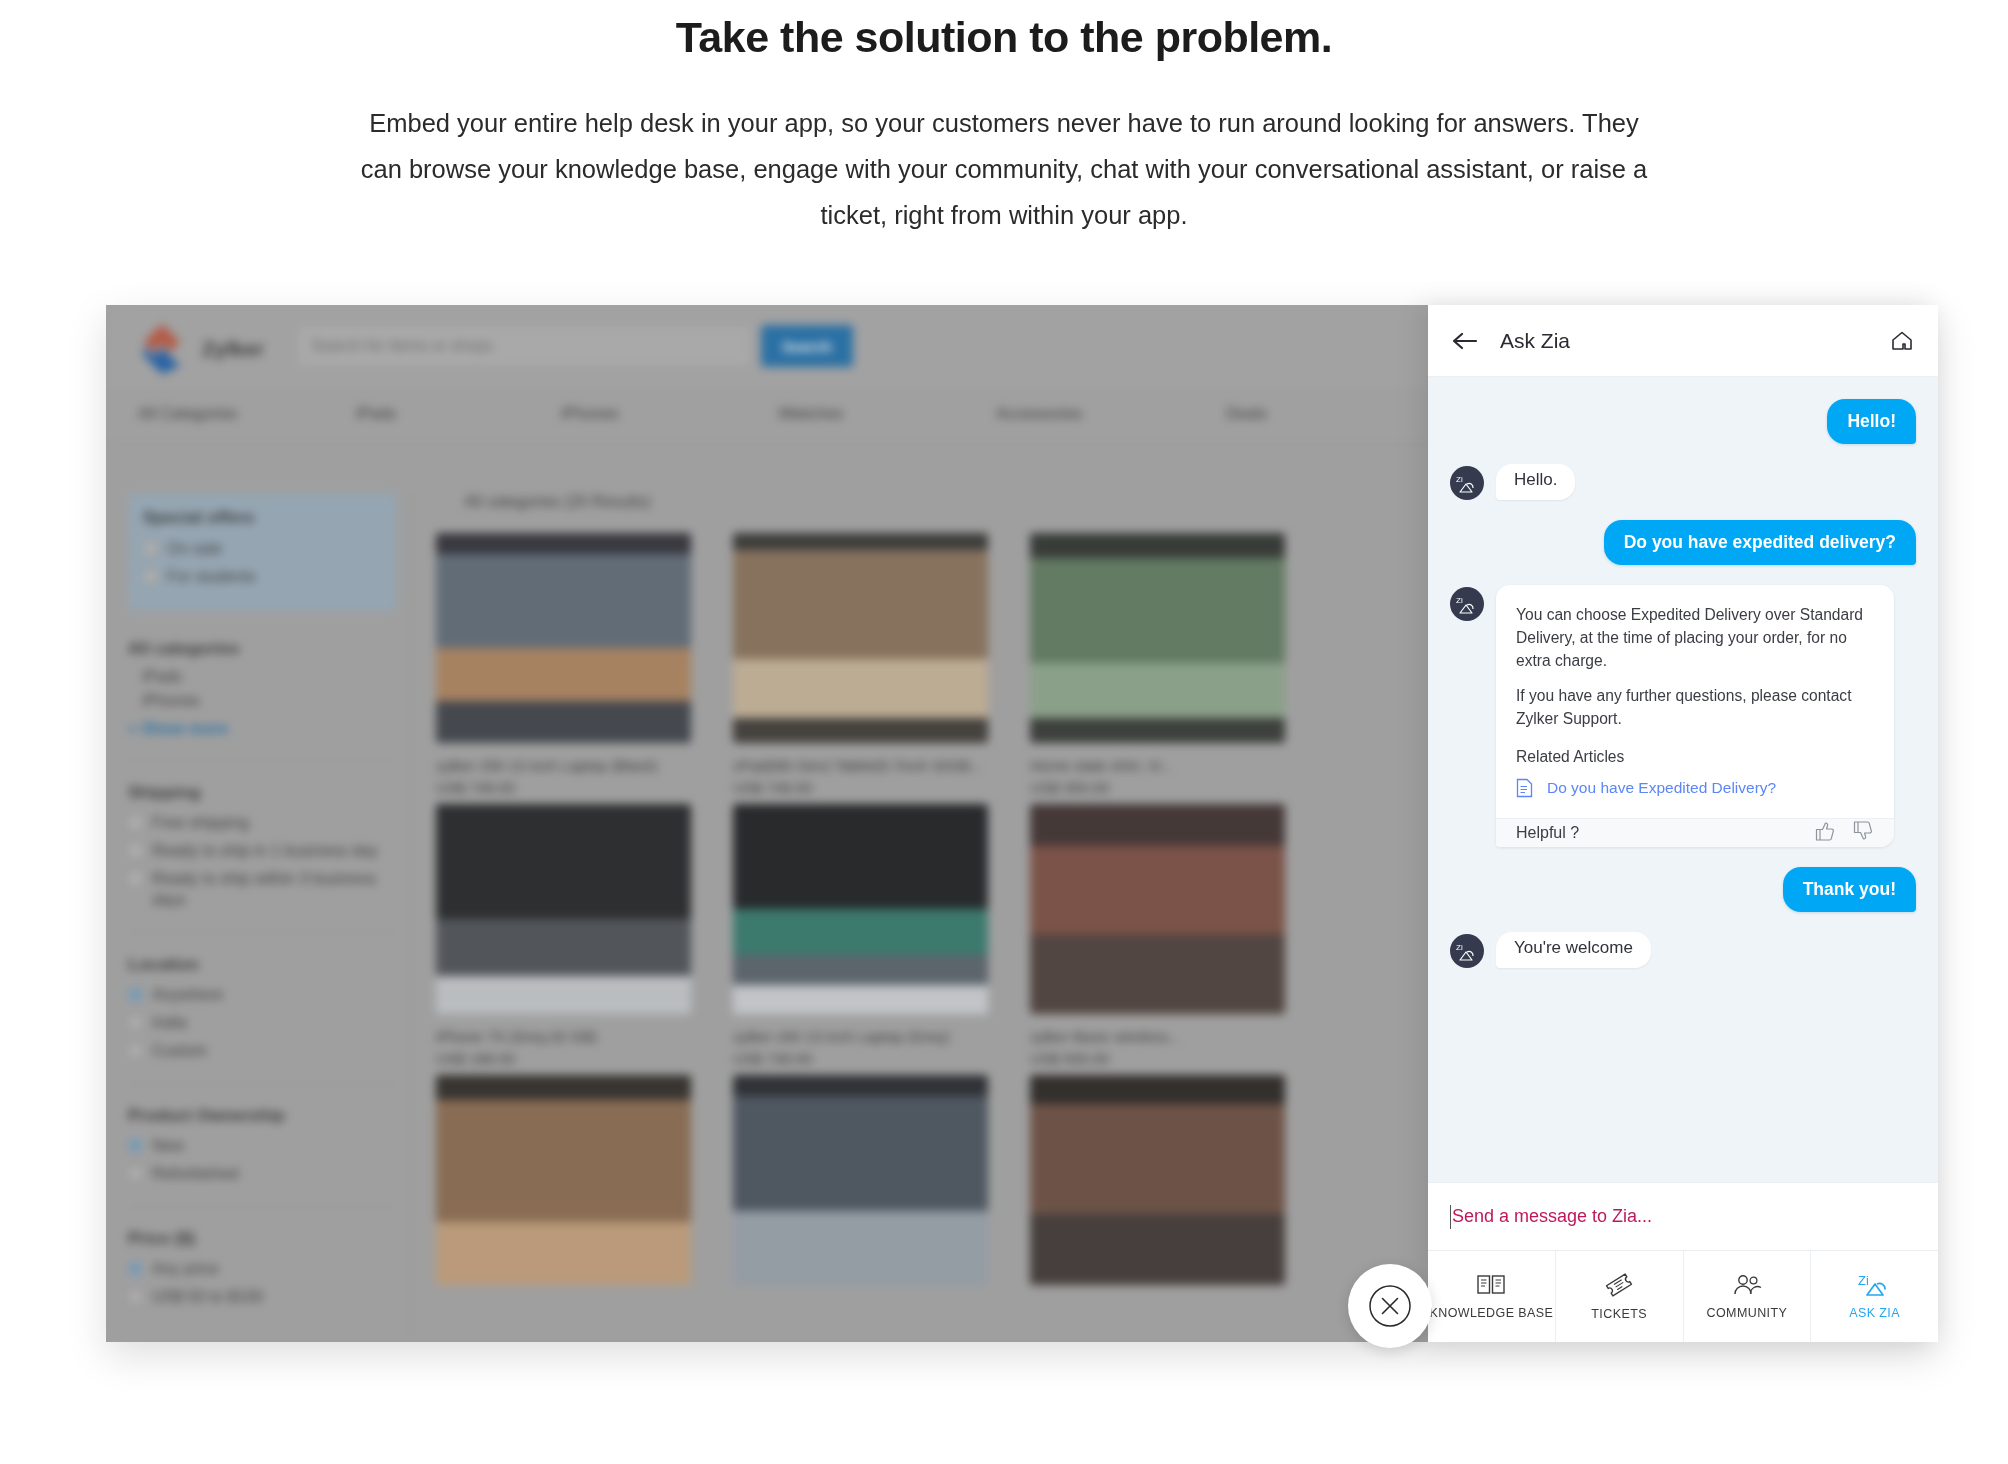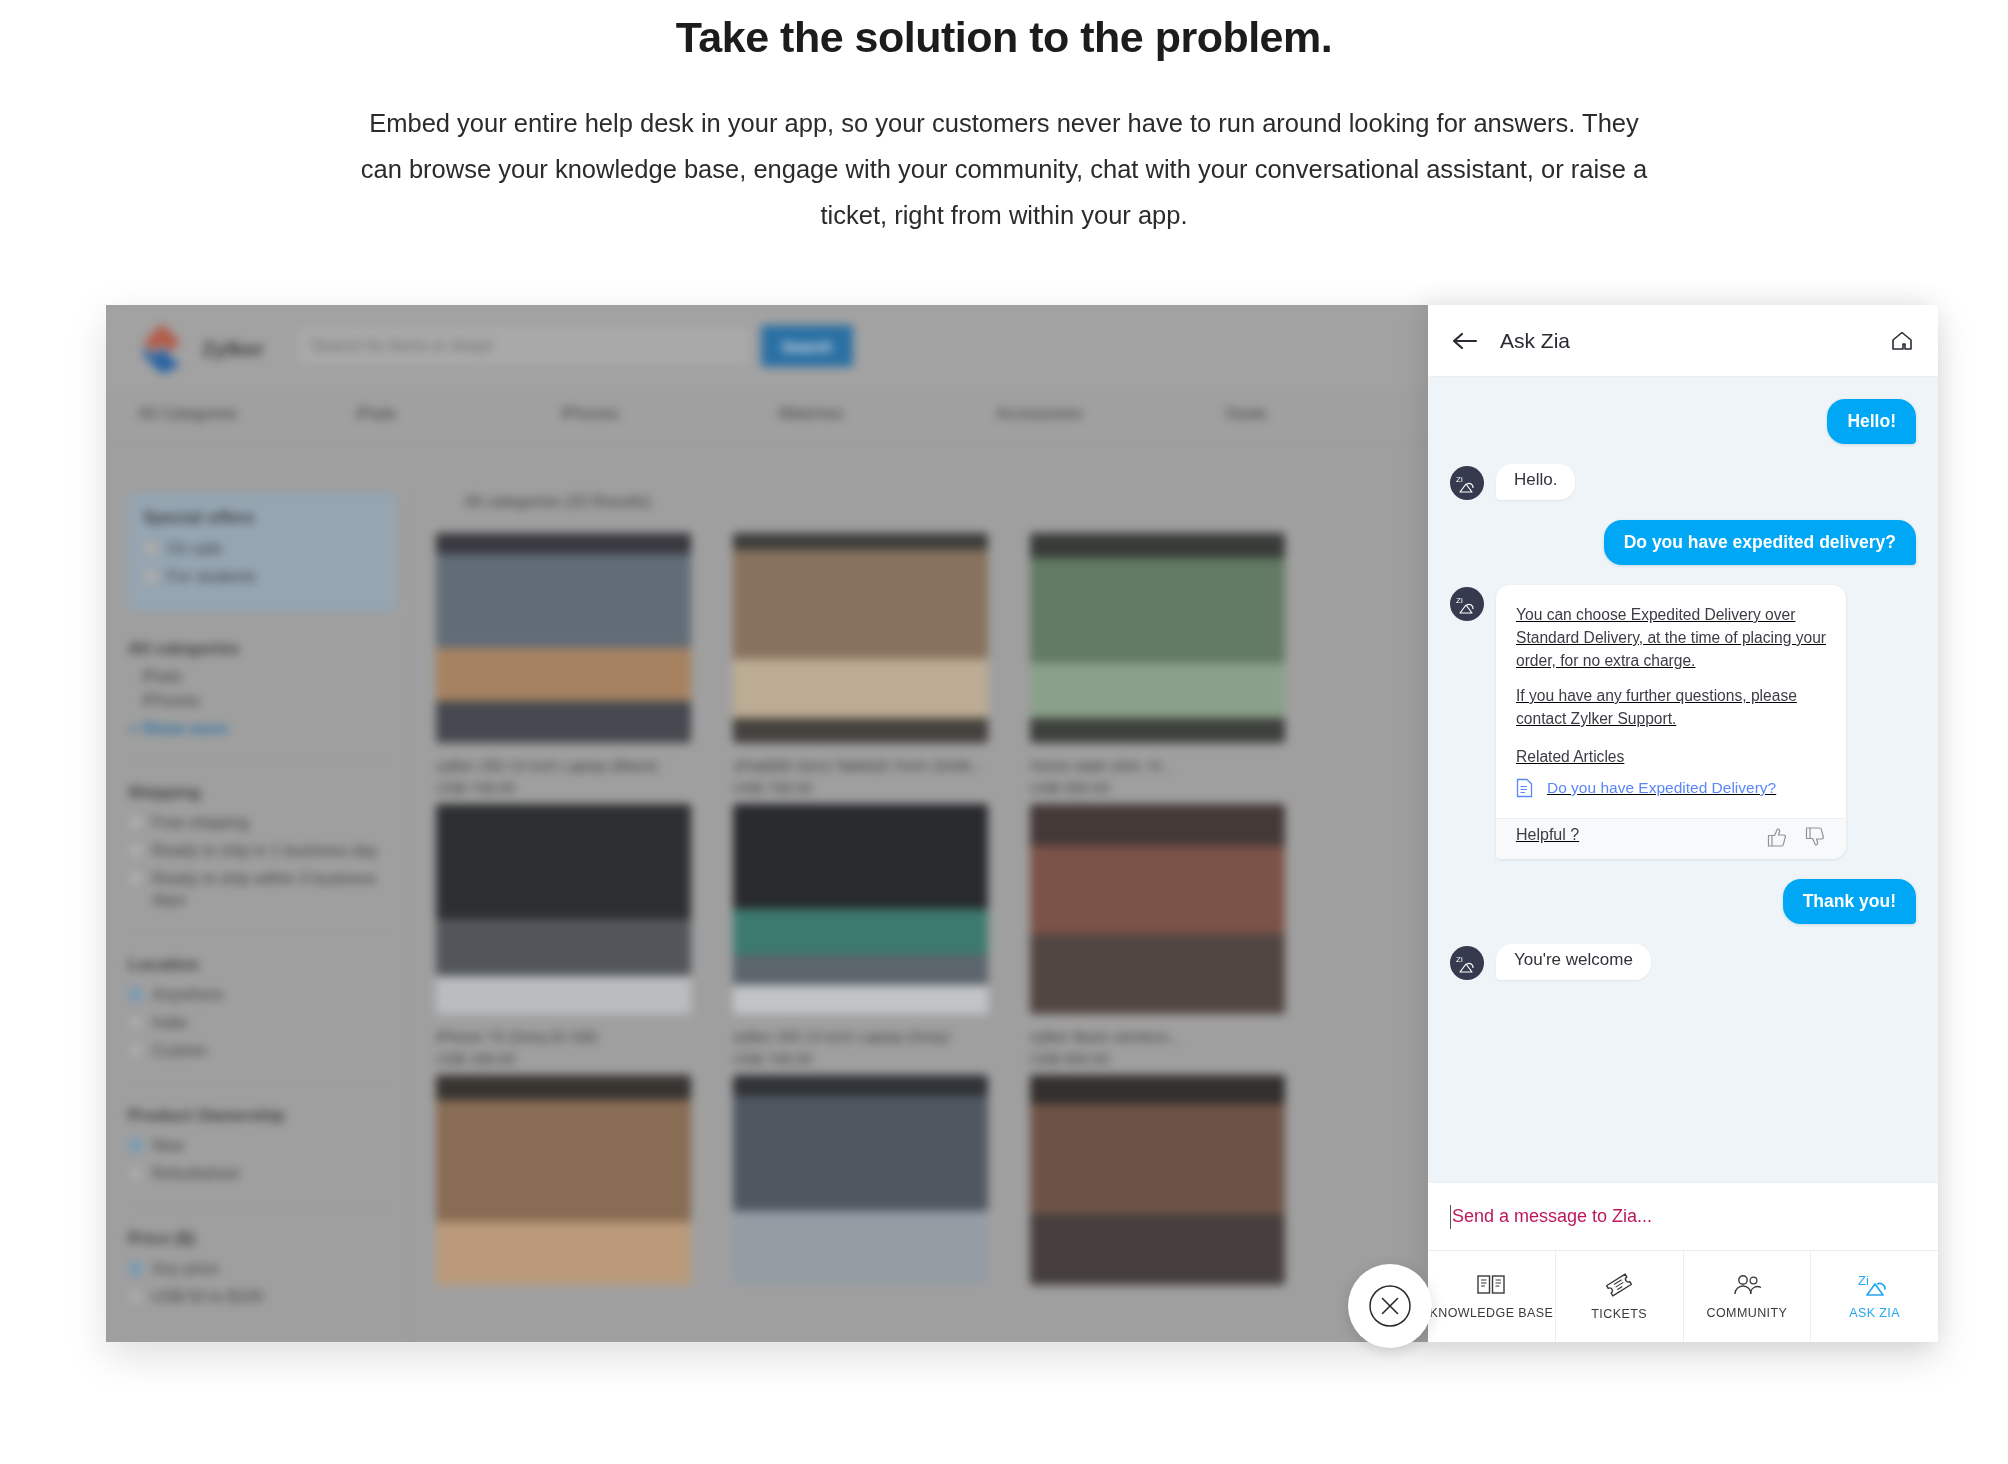--- a/index.html
+++ b/index.html
@@ -131,30 +131,30 @@
     box-shadow: 0 1px 2px rgba(20,40,60,.07); max-width: 330px;
   }
   .bubble-out {
     background: #00a7f5; border-radius: 18px 18px 4px 18px;
     padding: 12px 20px; font-size: 17.5px; font-weight: 600; color: #fff;
     box-shadow: 0 1px 3px rgba(0,90,150,.18); max-width: 340px;
   }
   .card-in {
     background: #fff; border-radius: 14px 14px 14px 4px;
     box-shadow: 0 1px 3px rgba(20,40,60,.09);
-    width: 350px; overflow: hidden; text-decoration: underline;
+    width: 398px; overflow: hidden;
   }
   .card-body { padding: 18px 20px 20px; }
   .card-body p { font-size: 15.6px; line-height: 23px; color: #3b3d45; margin-bottom: 12px; }
   .ra-title { font-size: 15.6px; color: #3b3d45; margin: 18px 0 12px; }
   .ra-item { display: flex; align-items: center; gap: 14px; }
   .ra-link { font-size: 15.5px; color: #5b86f7; }
   .card-foot {
     border-top: 1px solid #edf0f2; background: #f7f9fa;
-    padding: 7px 20px; display: flex; 
+    padding: 1px 20px; display: flex; align-items: center;
   }
   .helpful { font-size: 16px; color: #3b3d45; flex: 1; }
   .thumbs { display: flex; gap: 16px; }
 
   .w-input {
     flex: 0 0 auto; height: 68px; background: #fff;
     border-top: 1px solid #edf0f2;
     display: flex; align-items: center; padding: 0 22px;
   }
   .caret { width: 1px; height: 24px; background: #555; margin-right: 1px; }

